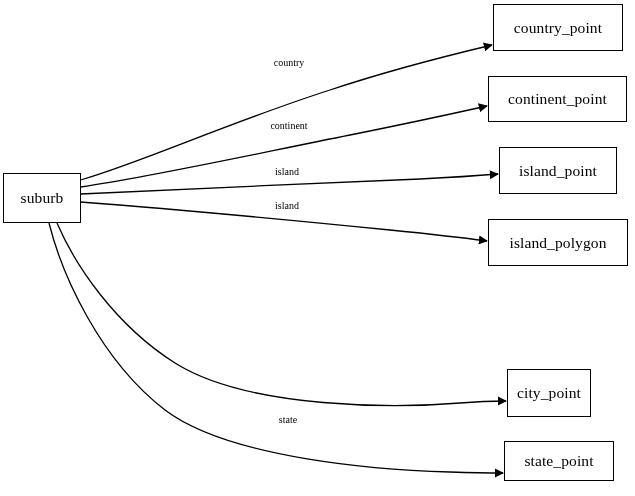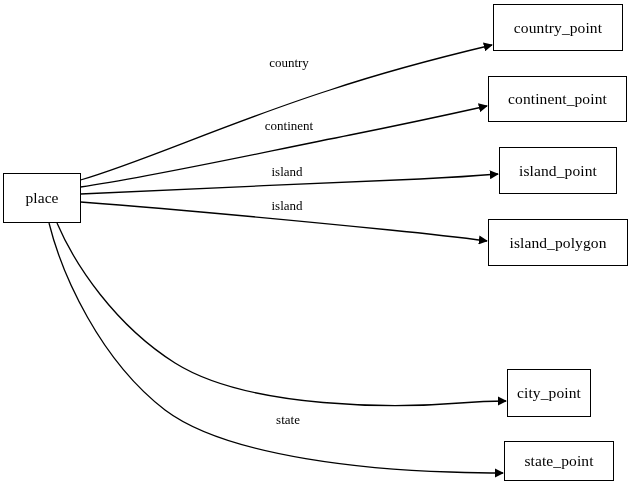--- a/index.html
+++ b/index.html
@@ -35,21 +35,21 @@
     display: flex;
     align-items: center;
     justify-content: center;
     font-size: 15.5px;
     line-height: 1;
     white-space: nowrap;
     letter-spacing: 0.1px;
   }
   .edge-label {
     position: absolute;
-    font-size: 13px;
+    font-size: 10px;
     line-height: 17px;
     text-align: center;
     white-space: pre;
     transform: translate(-50%, 0);
     color: #000000;
   }
   .edge-label.multi {
     line-height: 18.2px;
   }
 </style>
@@ -72,21 +72,21 @@
     <path d="M 80.5 194 C 170 190 320 183 420 179 C 460 177 486 175 498 174" fill="none" stroke="#000000" stroke-width="1.3" marker-end="url(#arrow)"></path>
 
     <path d="M 80.5 202 C 160 208 290 220 390 230 C 440 235 472 239 487 241" fill="none" stroke="#000000" stroke-width="1.3" marker-end="url(#arrow)"></path>
 
     <path d="M 57 223 C 75 265 115 325 175 363 C 250 410 400 408 460 403 C 484 401 496 401 506 401" fill="none" stroke="#000000" stroke-width="1.3" marker-end="url(#arrow)"></path>
 
     <path d="M 49 223 C 62 275 100 360 165 410 C 230 459 380 470 450 472 C 480 473 494 473 503 473" fill="none" stroke="#000000" stroke-width="1.3" marker-end="url(#arrow)"></path>
   </svg>
 
   <div class="node" style="left:3px; top:173px; width:78px; height:50px;">
-    <span>place</span>
+    <span>suburb</span>
   </div>
 
   <div class="node" style="left:493px; top:4px; width:130px; height:47px;">
     <span>country_point</span>
   </div>
 
   <div class="node" style="left:488px; top:76px; width:139px; height:46px;">
     <span>continent_point</span>
   </div>
 

